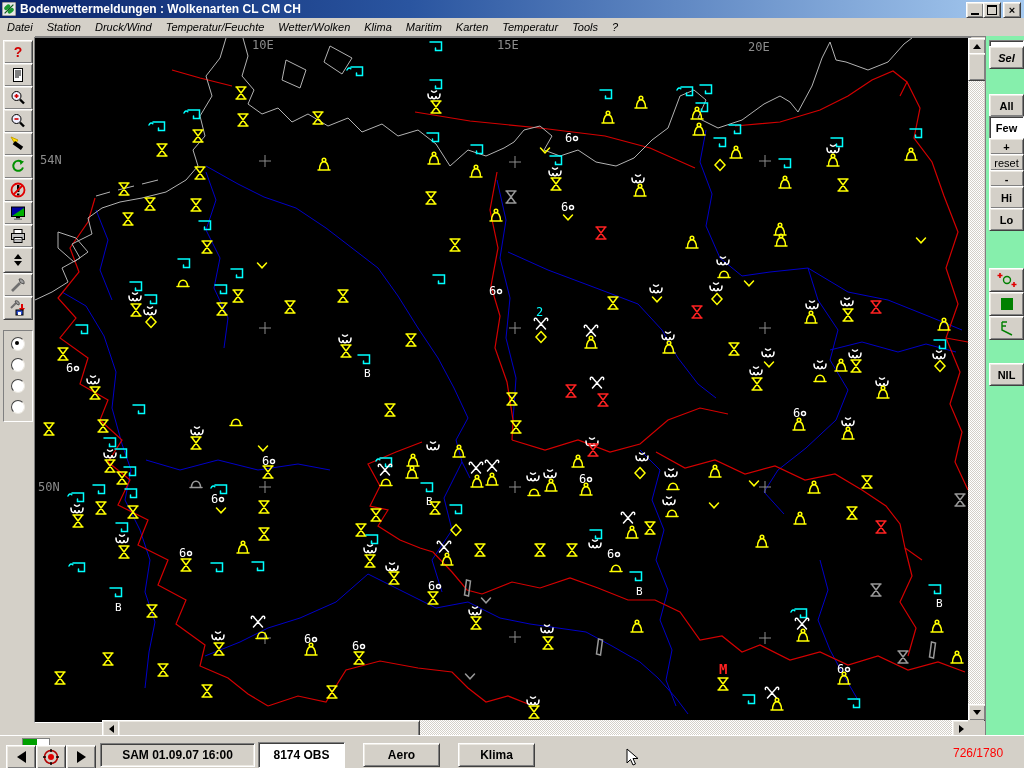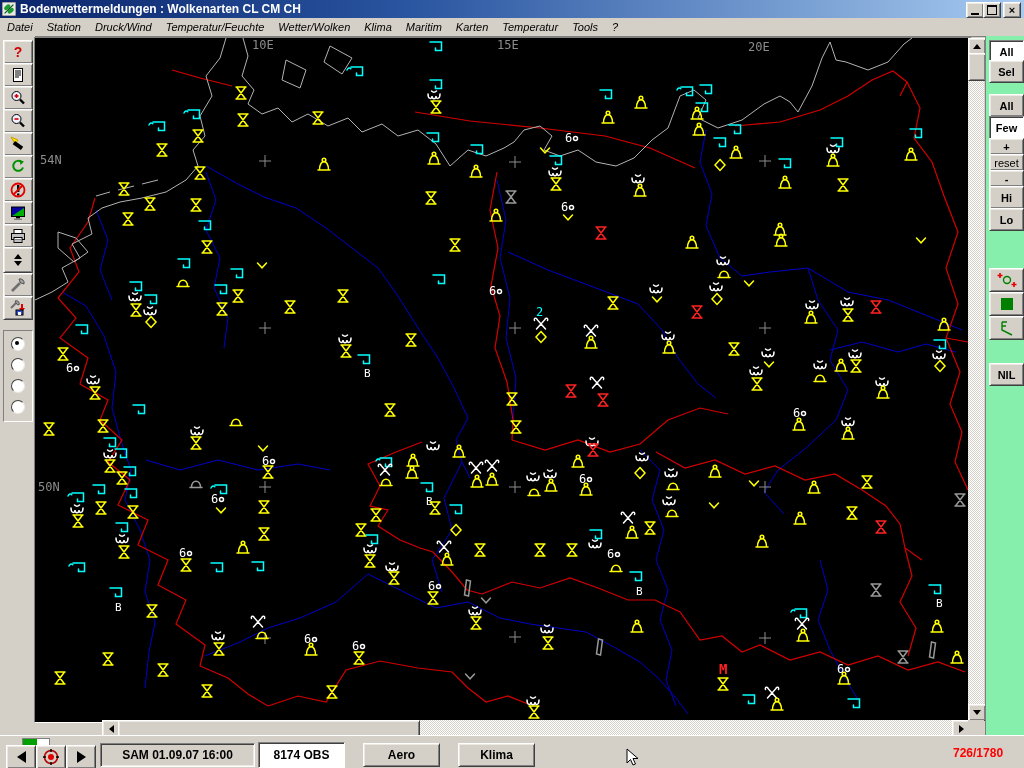--- a/index.html
+++ b/index.html
@@ -53,21 +53,21 @@
   #time-panel{position:absolute;left:0;top:695px;width:102px;height:40px;background:#d4d0c8;font-size:11px;}
   #time-now{position:absolute;left:6px;top:3px;color:#000;}
   #time-range{position:absolute;left:2px;top:18px;color:#848484;text-shadow:1px 1px 0 #fff;font-weight:bold;}
   
   #statusbar{position:absolute;left:0;top:735px;width:1024px;height:33px;background:#d4d0c8;
              border-top:1px solid #fff;font-size:12px;}
   .sb-item{position:absolute;display:flex;align-items:center;justify-content:center;
            font-weight:bold;color:#000;white-space:nowrap;}
   #progress{position:absolute;left:22px;top:2px;width:26px;height:6px;background:#fff;border:1px solid #808080;}
   #progress .fill{height:100%;background:#00a000;}
-  #counter{position:absolute;left:953px;top:10px;font-weight:bold;font-size:12px;}
+  #counter{position:absolute;left:953px;top:10px;font-weight:normal;font-size:12px;}
   
   #cursor{position:absolute;left:626px;top:748px;z-index:50;}
   .icon-svg{display:block;}
 </style>
 </head>
 <body>
 
 <div id="screen">
 
   <div id="titlebar">
@@ -1177,21 +1177,21 @@
     </div>
   <div class="raised" style="position:absolute;left:118px;top:720px;width:300px;height:15px;"></div>
   <div class="sb-btn raised" style="left:952px;top:720px;width:16px;height:15px;">
       <span class="tri-rt"></span>
     </div>
   <div style="position:absolute;left:968px;top:720px;width:16px;height:15px;background:#d4d0c8;"></div>
 
 
   <div id="righttools">
       <div class="rtb pressed" style="top: 4px; height: 21px;">All</div>
-      <div class="rtb raised" style="top: 24px; height: 21px;">Sel</div>
+      <div class="rtb raised" style="top: 10px; height: 21px; font-style: italic;">Sel</div>
       <div class="rtb raised" style="top: 58px; height: 21px;">All</div>
       <div class="rtb pressed" style="top: 80px; height: 21px;">Few</div>
       <div class="rtb raised" style="top: 102px; height: 15px;">+</div>
       <div class="rtb raised" style="top: 118px; height: 15px; font-weight: normal;">reset</div>
       <div class="rtb raised" style="top: 134px; height: 15px;">-</div>
       <div class="rtb raised" style="top: 150px; height: 21px;">Hi</div>
       <div class="rtb raised" style="top: 172px; height: 21px;">Lo</div>
       <div class="rtb raised" style="top: 232px; height: 22px;">
         <svg class="icon-svg" width="22" height="18" viewBox="0 0 22 18">
           <path d="M4,2 v5 M1.5,4.5 h5" stroke="#e00000" stroke-width="1.6"></path>

